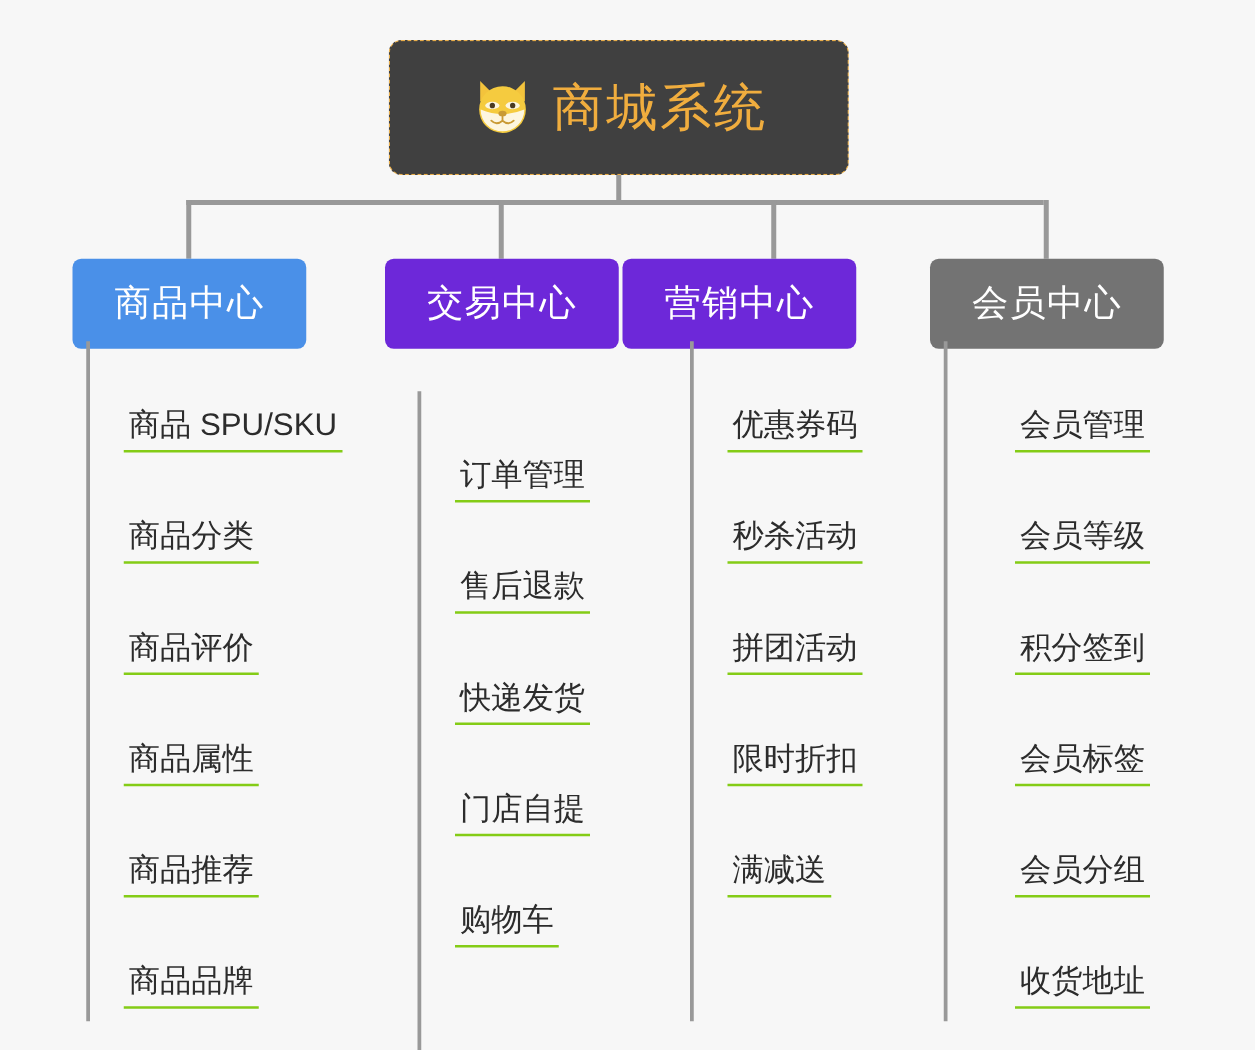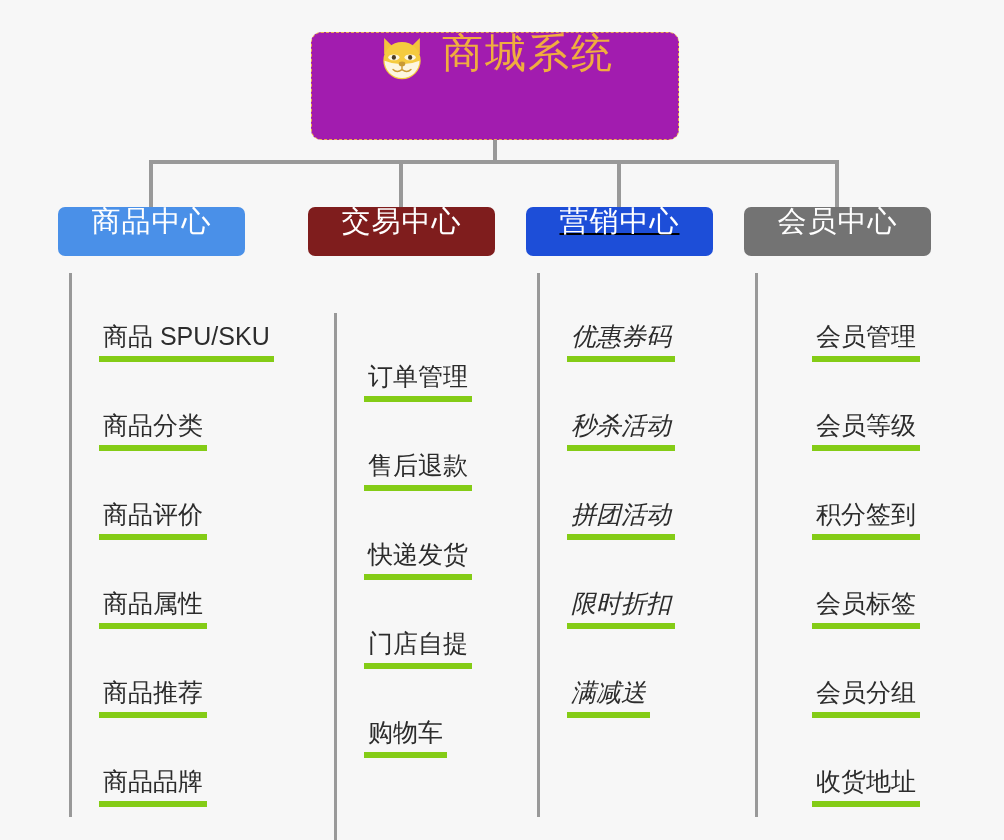--- a/index.html
+++ b/index.html
@@ -22,25 +22,25 @@
   }
 
   
   .root-node {
     position: absolute;
     left: 311px;
     top: 32px;
     width: 368px;
     height: 108px;
     box-sizing: border-box;
-    background: #a21caf;
+    background: #404040;
     border: 1px dashed #e9ae4a;
     border-radius: 10px;
     display: flex;
-    align-items: flex-start;
+    align-items: center;
     justify-content: center;
     gap: 14px;
   }
   .root-icon {
     display: block;
     width: 52px;
     height: 52px;
     flex: 0 0 auto;
   }
   .root-title {
@@ -71,24 +71,25 @@
   .conn-drop {
     top: 160px;
     width: 4px;
     height: 47px;
   }
 
   
   .cat-box {
     position: absolute;
     top: 207px;
-    height: 49px;
+    height: 72px;
     box-sizing: border-box;
     border-radius: 7px;
     display: flex;
+    align-items: center;
     justify-content: center;
   }
   .cat-label {
     font-size: 29px;
     line-height: 1;
     color: #ffffff;
     letter-spacing: 1px;
     white-space: nowrap;
   }
 
@@ -112,21 +113,21 @@
     align-items: flex-end;
   }
   .leaf-text {
     display: inline-block;
     padding: 0 4px 5px 4px;
     margin-left: 30px;
     font-size: 25px;
     line-height: 1.15;
     color: #2c2c2c;
     white-space: nowrap;
-    border-bottom: 6px solid #84cc16;
+    border-bottom: 2px solid #84cc16;
   }
 </style>
 </head>
 <body>
 
 <div id="diagram">
 
   <div class="root-node">
     <svg class="root-icon" viewBox="0 0 64 64">
       <path d="M10 6 L10 26 L22 18 Z" fill="#f3c33c"></path>
@@ -166,21 +167,21 @@
         <span class="leaf-text">商品属性</span>
       </div>
       <div class="leaf-item">
         <span class="leaf-text">商品推荐</span>
       </div>
       <div class="leaf-item">
         <span class="leaf-text">商品品牌</span>
       </div>
     </div>
     <div class="conn conn-drop" style="left: 399px;"></div>
-    <div class="cat-box" style="left: 308px; width: 187px; background: #7f1d1d;">
+    <div class="cat-box" style="left: 308px; width: 187px; background: #6d28d9;">
       <div class="cat-label">交易中心</div>
     </div>
     <div class="leaf-col" style="left: 334px; margin-top: 40px;">
       <div class="col-spine" style="height: 544px;"></div>
       <div class="leaf-item">
         <span class="leaf-text">订单管理</span>
       </div>
       <div class="leaf-item">
         <span class="leaf-text">售后退款</span>
       </div>
@@ -188,24 +189,24 @@
         <span class="leaf-text">快递发货</span>
       </div>
       <div class="leaf-item">
         <span class="leaf-text">门店自提</span>
       </div>
       <div class="leaf-item">
         <span class="leaf-text">购物车</span>
       </div>
     </div>
     <div class="conn conn-drop" style="left: 617px;"></div>
-    <div class="cat-box" style="left: 526px; width: 187px; background: #1d4ed8; text-decoration: underline;">
+    <div class="cat-box" style="left: 498px; width: 187px; background: #6d28d9;">
       <div class="cat-label">营销中心</div>
     </div>
-    <div class="leaf-col" style="left: 537px; font-style: italic;">
+    <div class="leaf-col" style="left: 552px;">
       <div class="col-spine" style="height: 544px;"></div>
       <div class="leaf-item">
         <span class="leaf-text">优惠券码</span>
       </div>
       <div class="leaf-item">
         <span class="leaf-text">秒杀活动</span>
       </div>
       <div class="leaf-item">
         <span class="leaf-text">拼团活动</span>
       </div>

